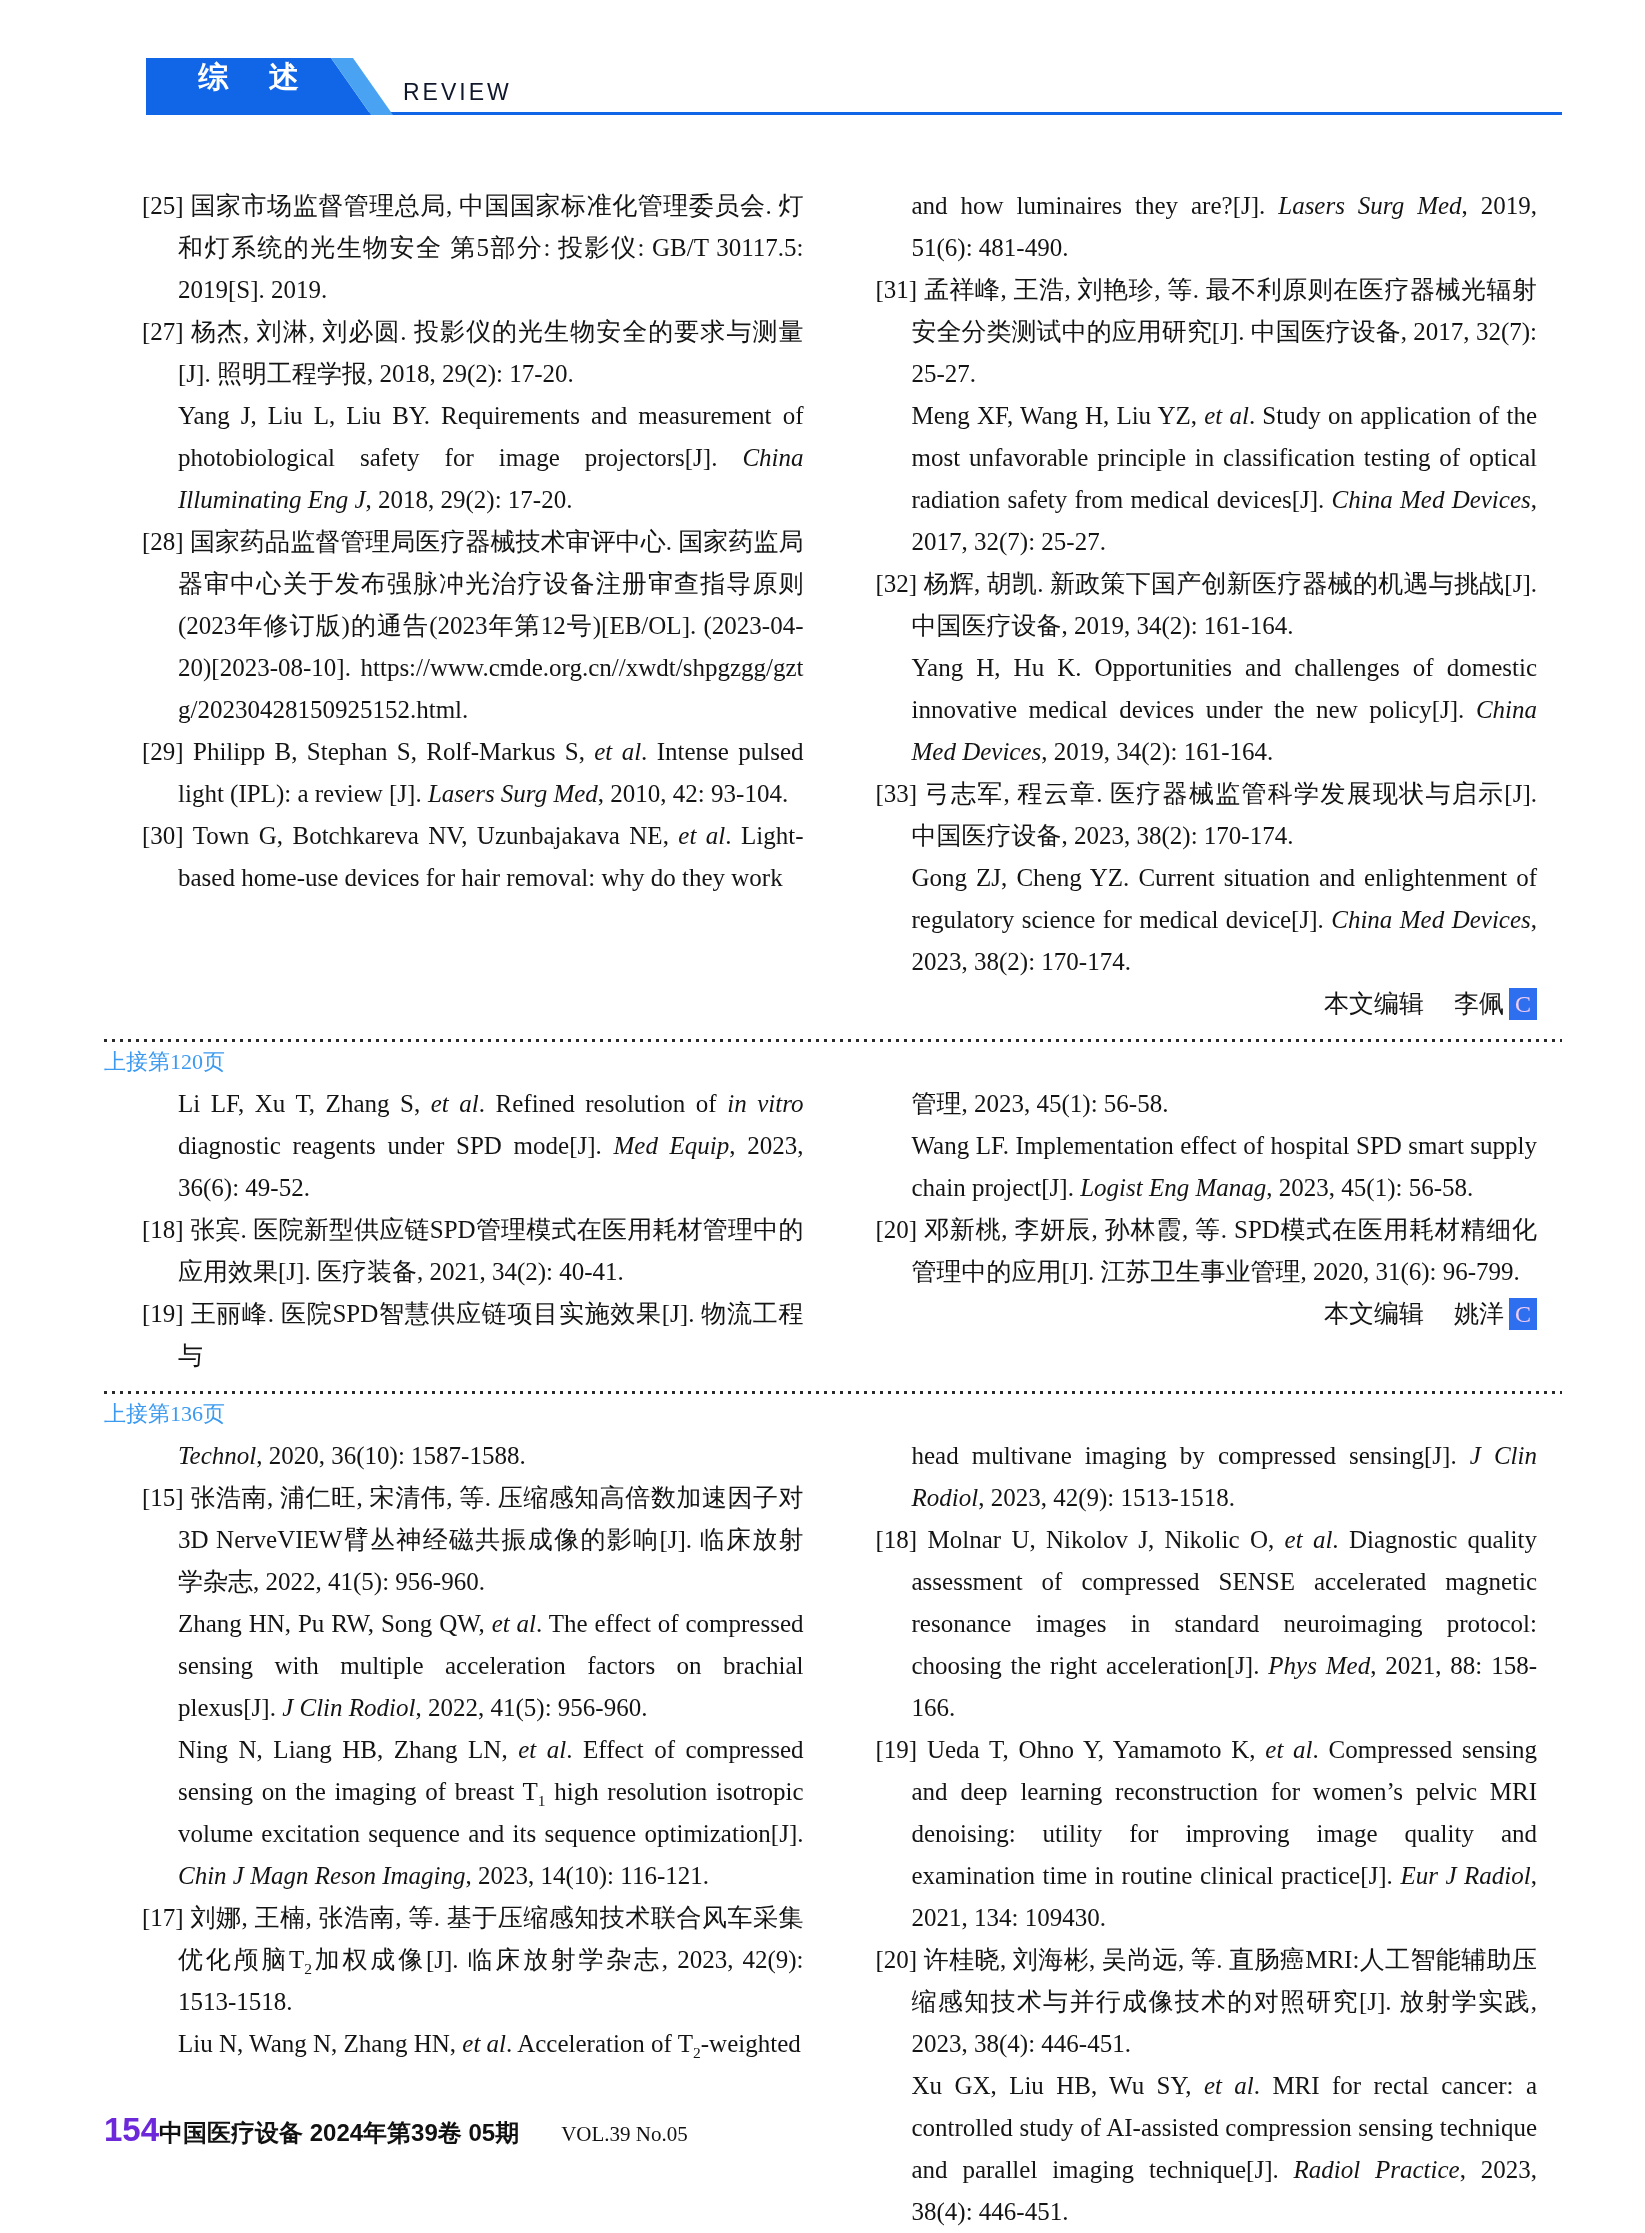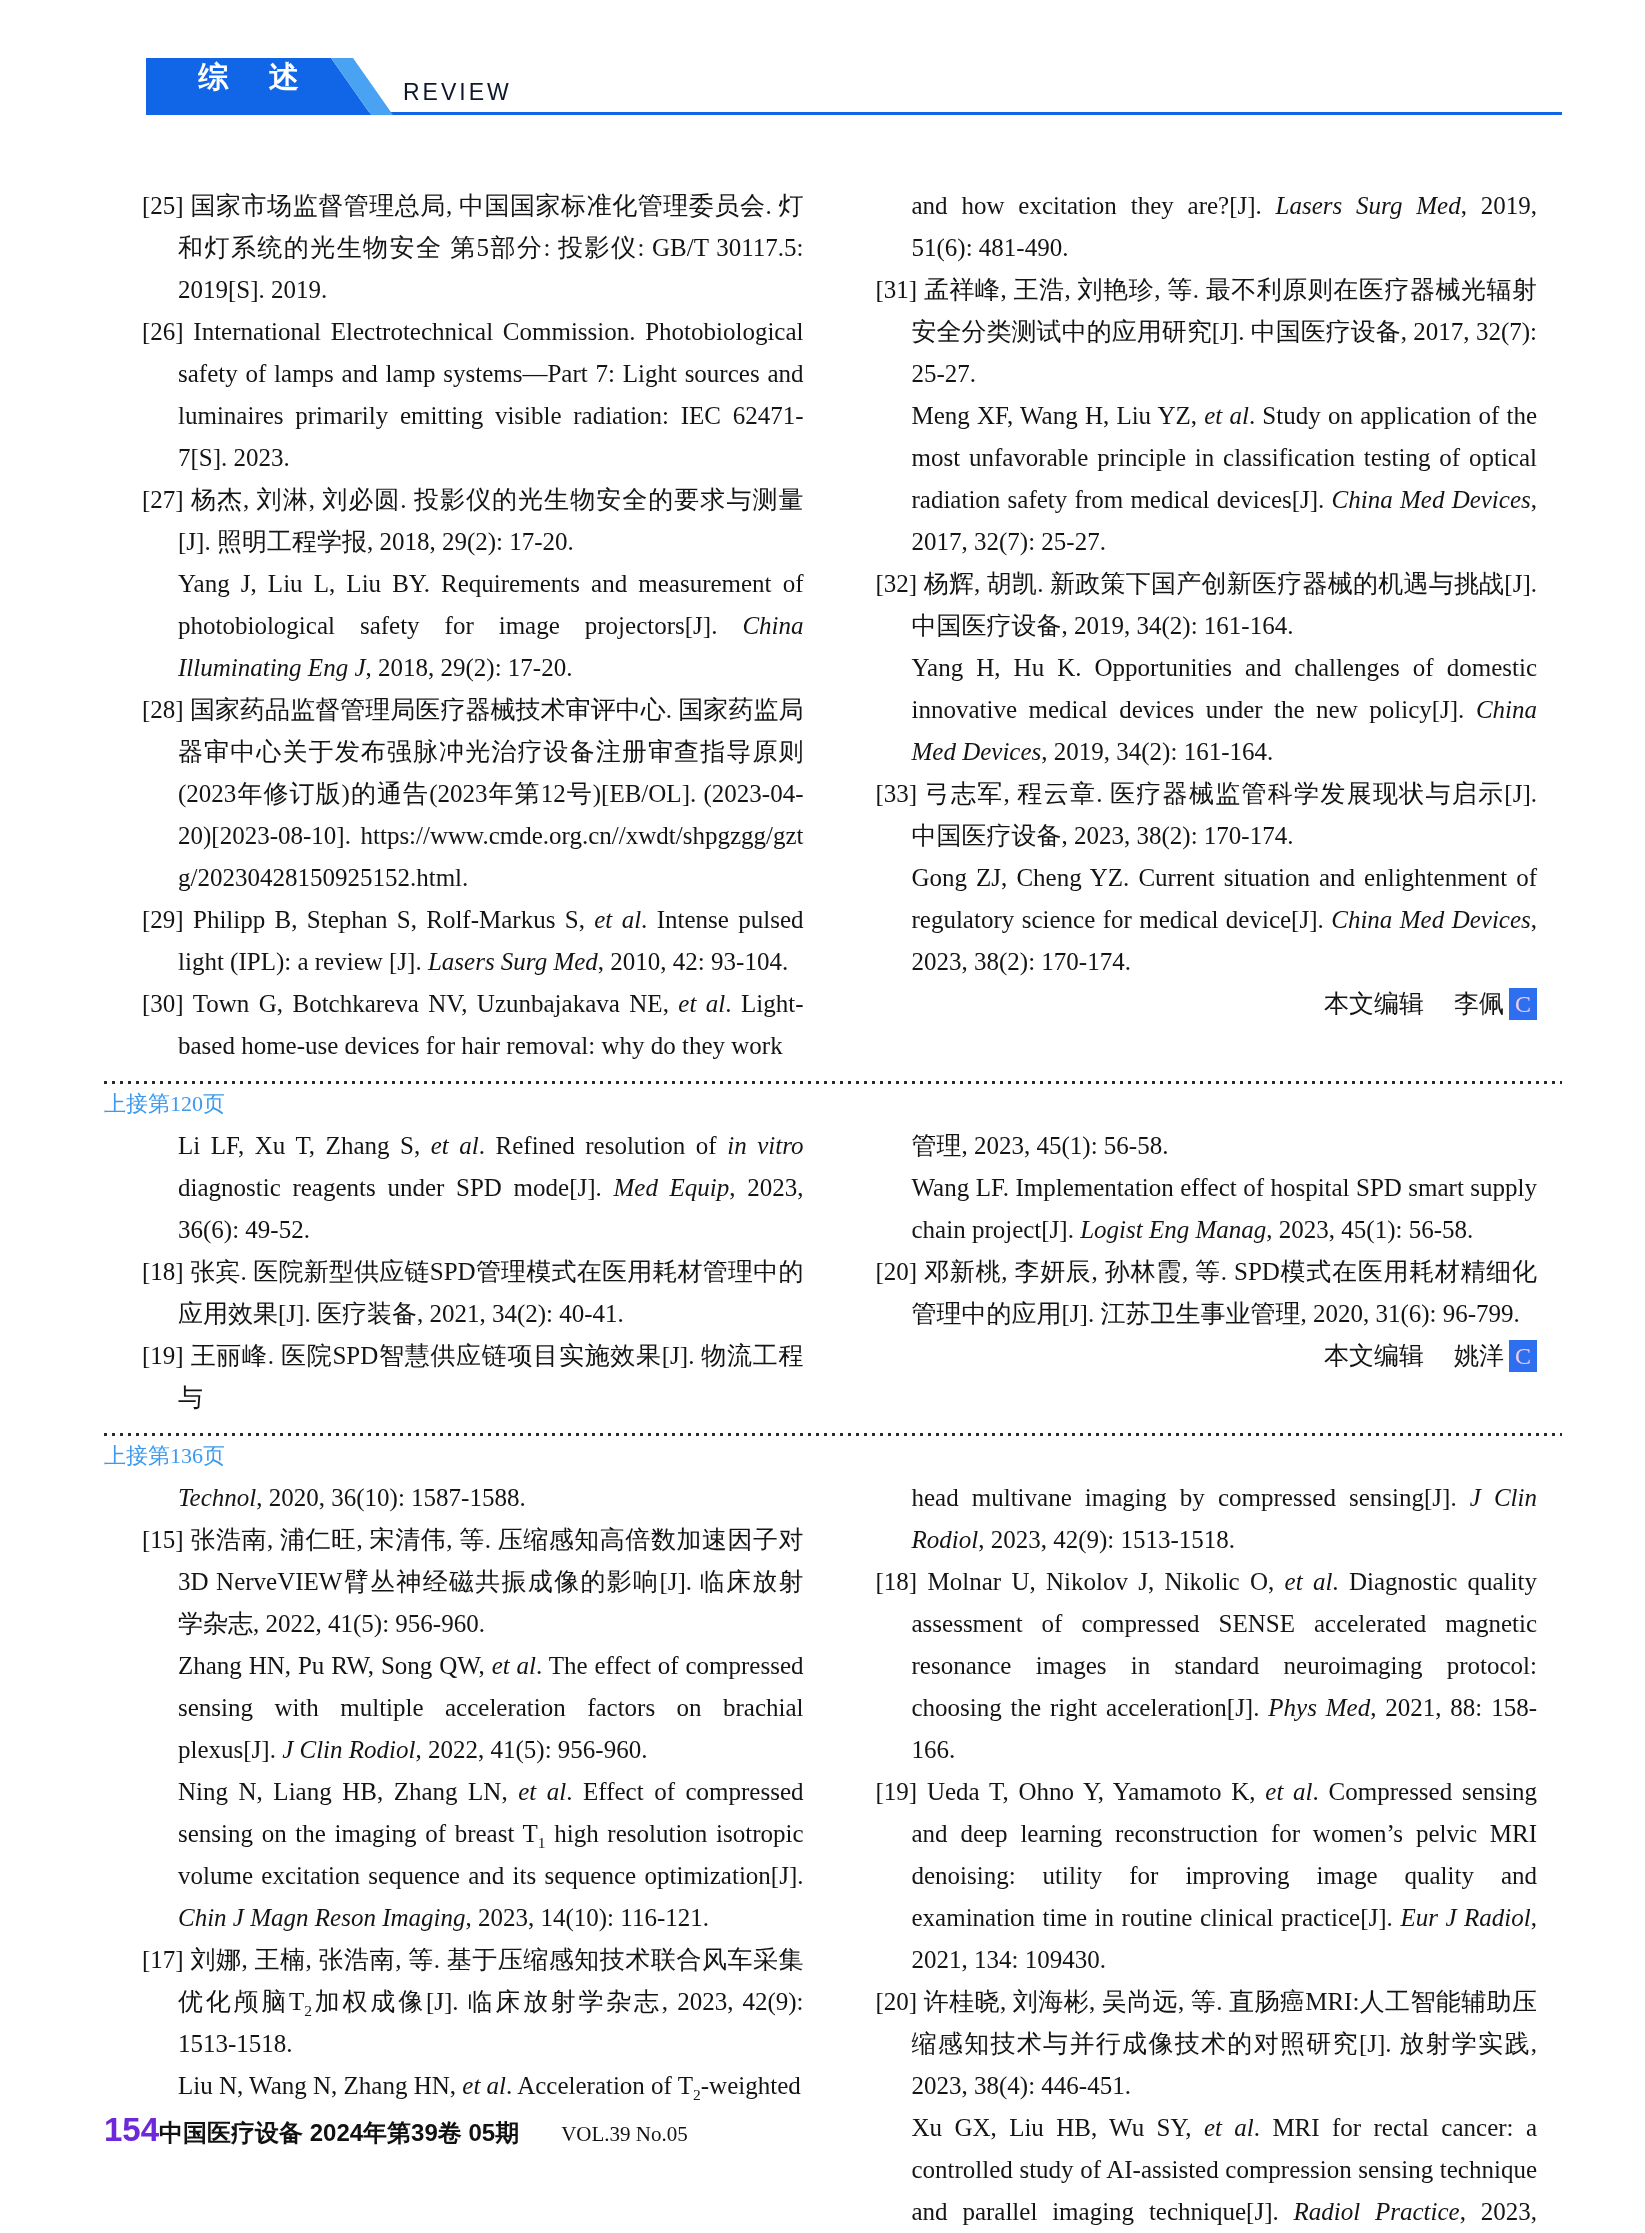--- a/index.html
+++ b/index.html
@@ -122,29 +122,28 @@
     </div>
     <div class="header-en">REVIEW</div>
   </div>
 
   <div class="content">
 
     <div class="section section-first">
       <div class="columns">
         <div class="col">
             <div class="para ref"><span>[25] </span><span>国家市场监督管理总局, 中国国家标准化管理委员会. 灯和灯系统的光生物安全 第5部分: 投影仪: GB/T 30117.5: 2019[S]. 2019.</span></div>
-            <div class="para ref"><span>[26] </span><span>International Electrotechnical Commission. Photobiological safety of lamps and lamp systems—Part 7: Light sources and luminaires primarily emitting visible radiation: IEC 62471-7[S]. 2023.</span></div>
             <div class="para ref"><span>[27] </span><span>杨杰, 刘淋, 刘必圆. 投影仪的光生物安全的要求与测量[J]. 照明工程学报, 2018, 29(2): 17-20.</span></div>
             <div class="para cont"><span>Yang J, Liu L, Liu BY. Requirements and measurement of photobiological safety for image projectors[J]. </span><i>China Illuminating Eng J</i><span>, 2018, 29(2): 17-20.</span></div>
             <div class="para ref"><span>[28] </span><span>国家药品监督管理局医疗器械技术审评中心. 国家药监局器审中心关于发布强脉冲光治疗设备注册审查指导原则(2023年修订版)的通告(2023年第12号)[EB/OL]. (2023-04-20)[2023-08-10]. </span><span class="url">https://www.cmde.org.cn//xwdt/shpgzgg/gztg/20230428150925152.html.</span></div>
             <div class="para ref"><span>[29] </span><span>Philipp B, Stephan S, Rolf-Markus S, </span><i>et al</i><span>. Intense pulsed light (IPL): a review [J]. </span><i>Lasers Surg Med</i><span>, 2010, 42: 93-104.</span></div>
             <div class="para ref"><span>[30] </span><span>Town G, Botchkareva NV, Uzunbajakava NE, </span><i>et al</i><span>. Light-based home-use devices for hair removal: why do they work</span></div>
           </div>
         <div class="col">
-            <div class="para cont"><span>and how excitation they are?[J]. </span><i>Lasers Surg Med</i><span>, 2019, 51(6): 481-490.</span></div>
+            <div class="para cont"><span>and how luminaires they are?[J]. </span><i>Lasers Surg Med</i><span>, 2019, 51(6): 481-490.</span></div>
             <div class="para ref"><span>[31] </span><span>孟祥峰, 王浩, 刘艳珍, 等. 最不利原则在医疗器械光辐射安全分类测试中的应用研究[J]. 中国医疗设备, 2017, 32(7): 25-27.</span></div>
             <div class="para cont"><span>Meng XF, Wang H, Liu YZ, </span><i>et al</i><span>. Study on application of the most unfavorable principle in classification testing of optical radiation safety from medical devices[J]. </span><i>China Med Devices</i><span>, 2017, 32(7): 25-27.</span></div>
             <div class="para ref"><span>[32] </span><span>杨辉, 胡凯. 新政策下国产创新医疗器械的机遇与挑战[J]. 中国医疗设备, 2019, 34(2): 161-164.</span></div>
             <div class="para cont"><span>Yang H, Hu K. Opportunities and challenges of domestic innovative medical devices under the new policy[J]. </span><i>China Med Devices</i><span>, 2019, 34(2): 161-164.</span></div>
             <div class="para ref"><span>[33] </span><span>弓志军, 程云章. 医疗器械监管科学发展现状与启示[J]. 中国医疗设备, 2023, 38(2): 170-174.</span></div>
             <div class="para cont"><span>Gong ZJ, Cheng YZ. Current situation and enlightenment of regulatory science for medical device[J]. </span><i>China Med Devices</i><span>, 2023, 38(2): 170-174.</span></div>
             <div class="para editor-line">
               <span>本文编辑</span>
               <span class="editor-name">李佩</span>
               <span class="c-badge">C</span>

